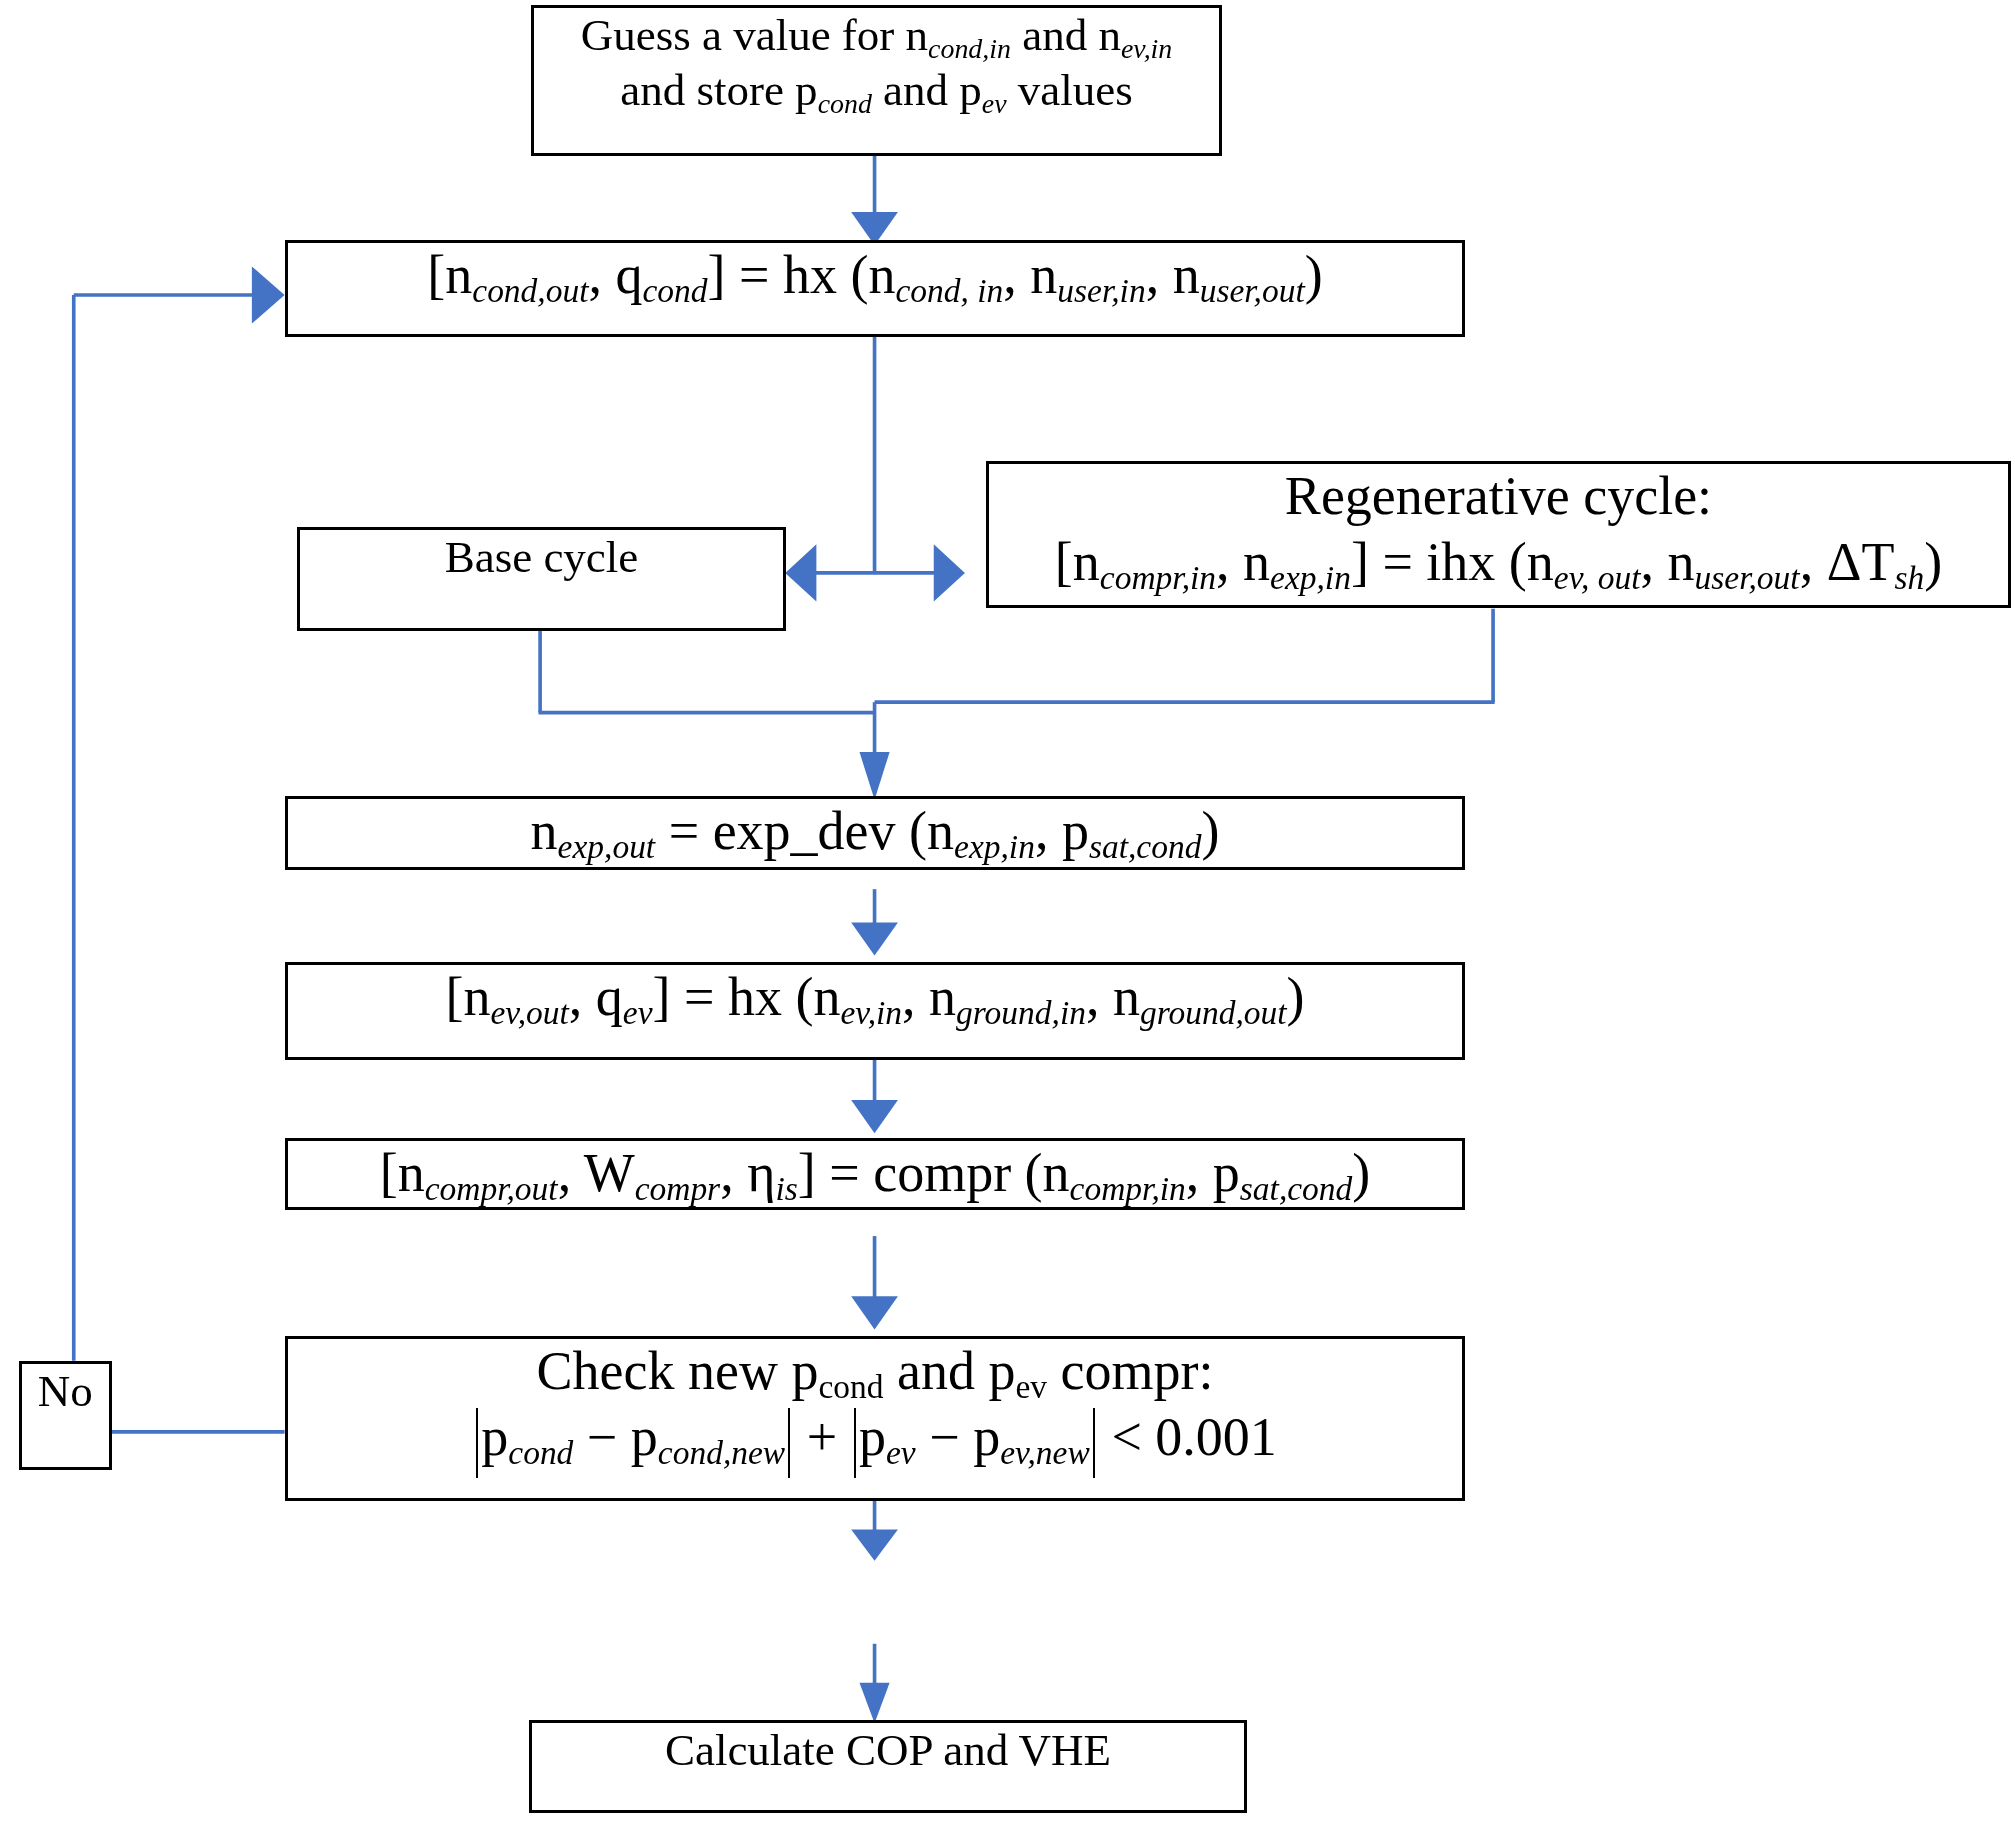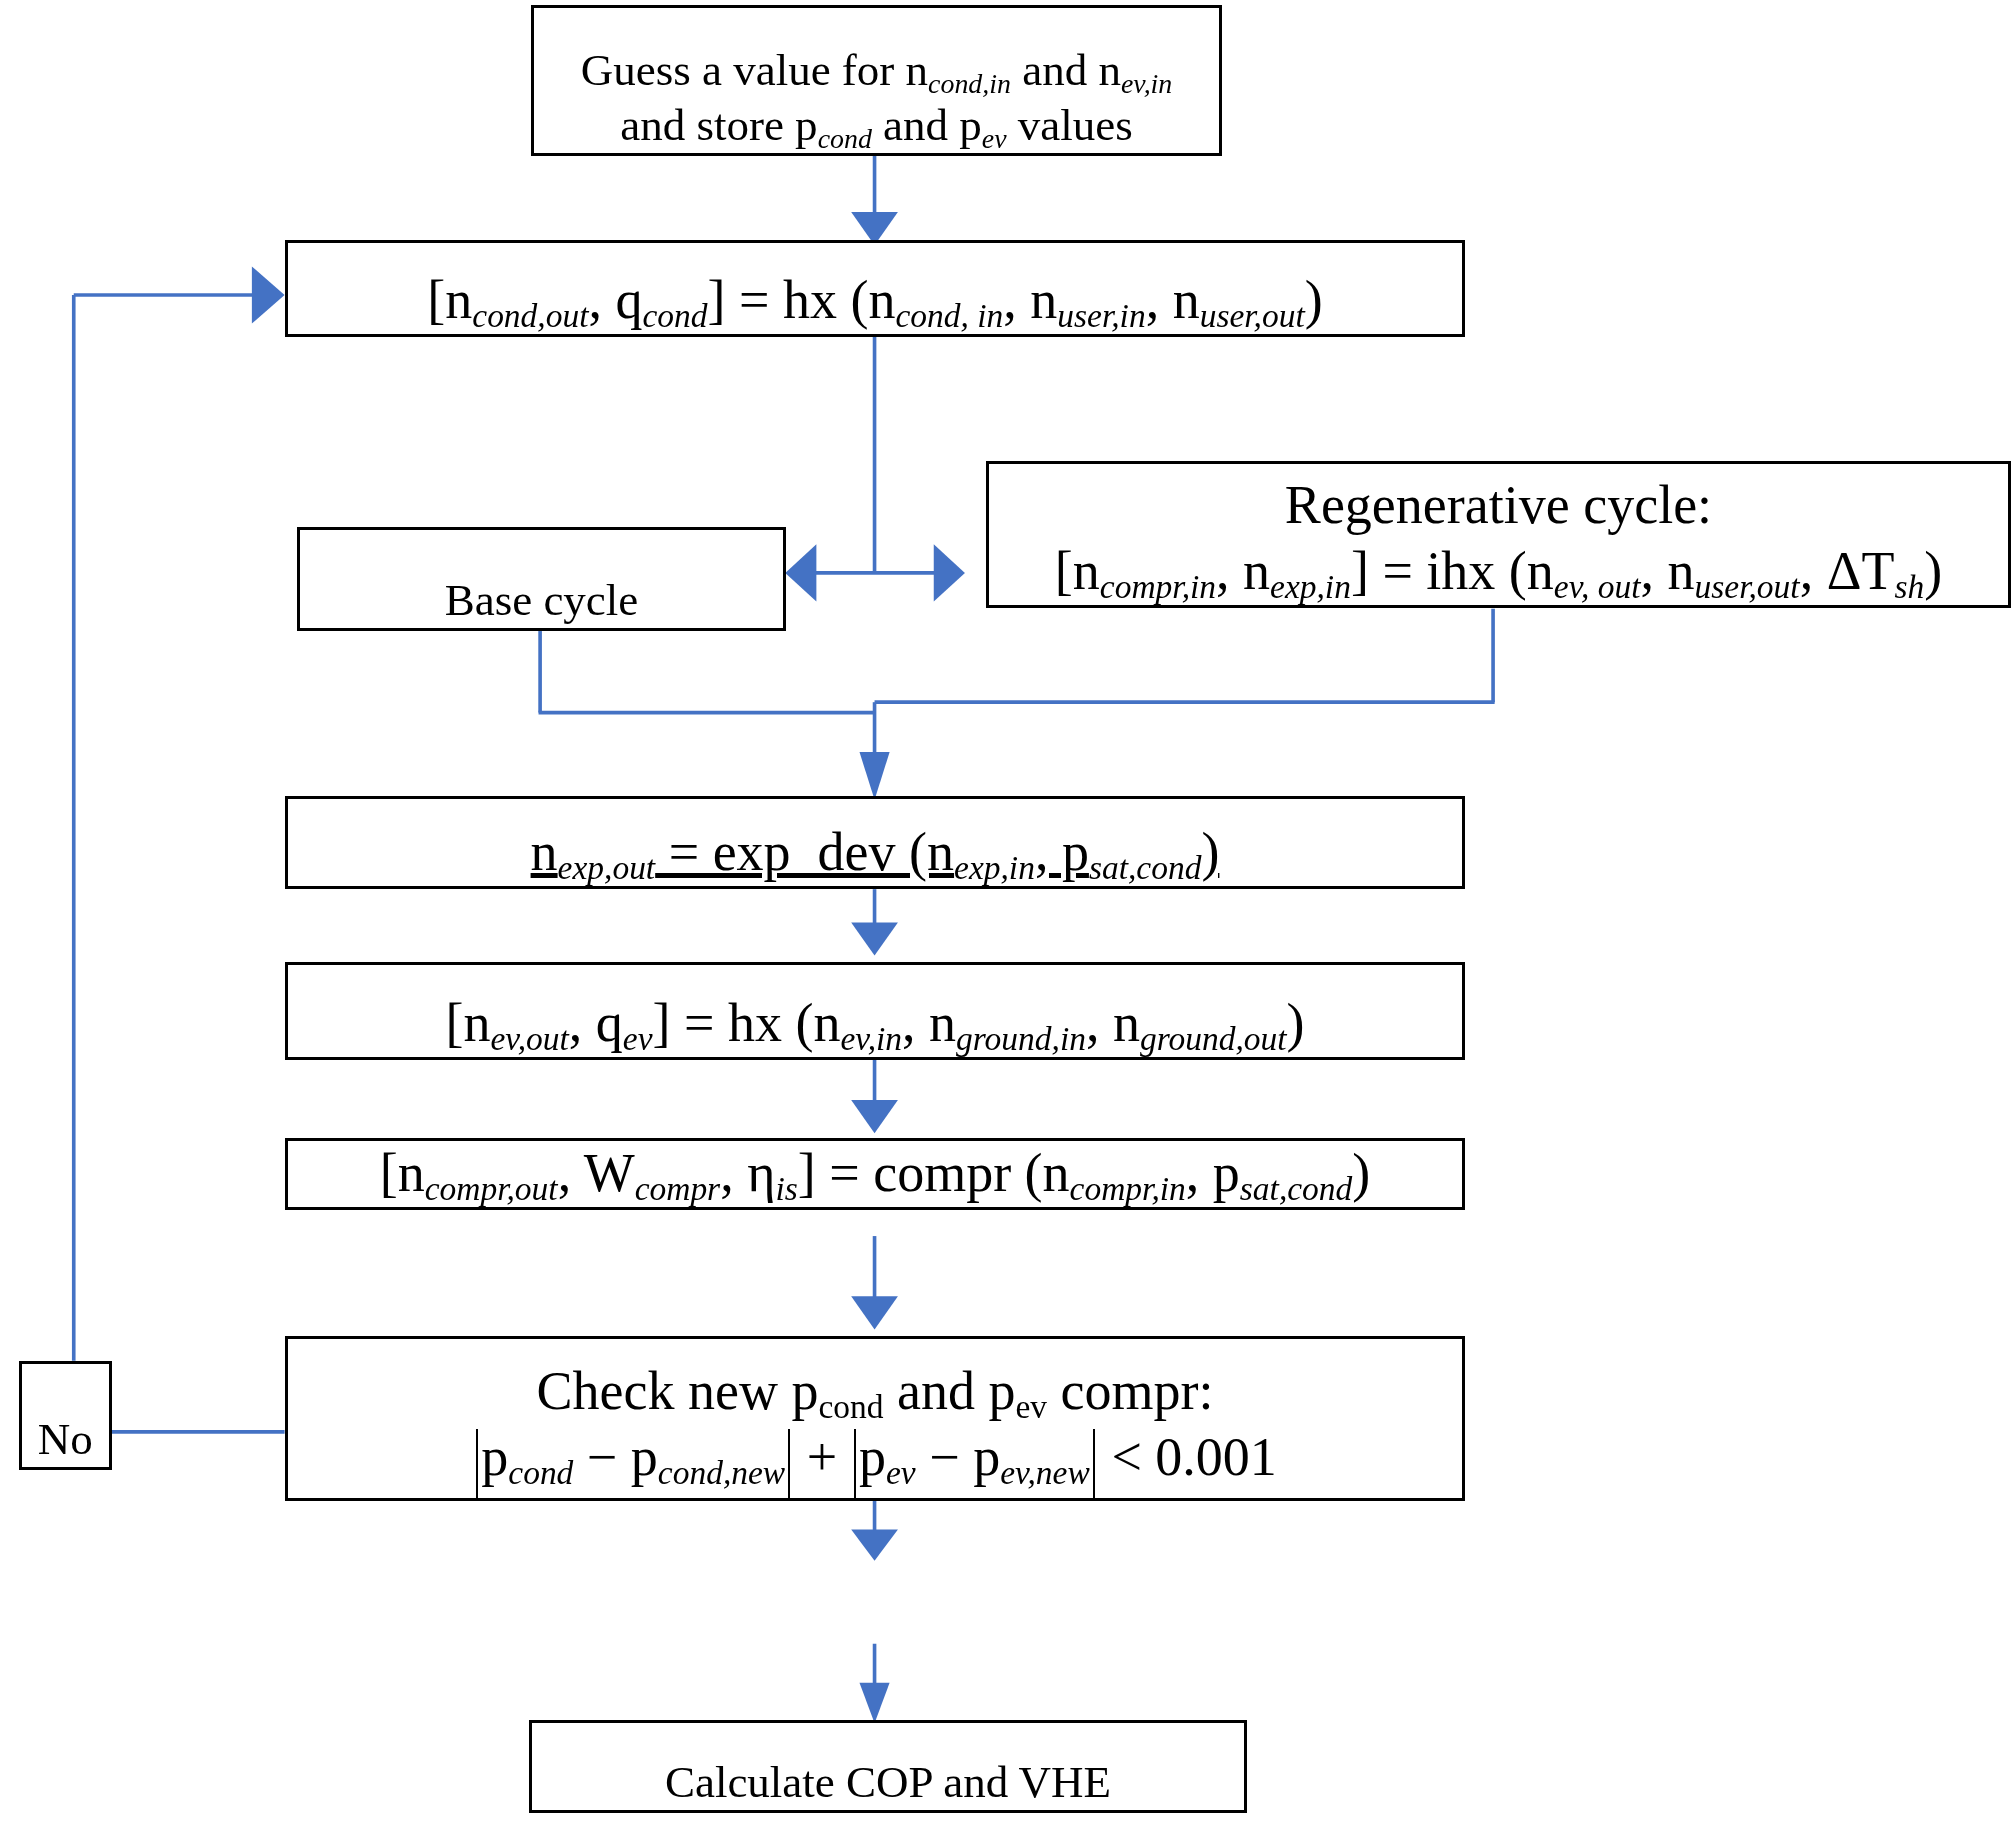--- a/index.html
+++ b/index.html
@@ -16,21 +16,21 @@
     height: 1824px;
     background: #ffffff;
     overflow: hidden;
   }
   .node {
     position: absolute;
     box-sizing: border-box;
     border: 3.6px solid #000000;
     background: #ffffff;
     display: flex;
-    align-items: flex-end;
+    align-items: flex-start;
     justify-content: center;
     text-align: center;
     color: #000000;
     z-index: 3;
   }
   .node .txt {
     line-height: 1.22;
     padding: 0 7.3px;
     white-space: nowrap;
   }
@@ -133,21 +133,21 @@
     <div class="txt fs-big">Base cycle</div>
   </div>
 
   <div class="node" style="left:962px; top:461px; width:1025px; height:147px;margin-left:24px;">
     <div class="txt fs-mid">
       <span>Regenerative cycle:</span><br>
       <span>[n</span><sub>compr,in</sub><span>, n</span><sub>exp,in</sub><span>] = ihx (n</span><sub>ev, out</sub><span>, n</span><sub>user,out</sub><span>, ΔT</span><sub>sh</sub><span>)</span>
     </div>
   </div>
 
-  <div class="node" style="left:285px; top:796px; width:1180px; height:93px;text-decoration:underline;">
+  <div class="node" style="left:285px; top:796px; width:1180px; height:74px;">
     <div class="txt fs-mid">
       <span>n</span><sub>exp,out</sub><span> = exp_dev (n</span><sub>exp,in</sub><span>, p</span><sub>sat,cond</sub><span>)</span>
     </div>
   </div>
 
   <div class="node" style="left:285px; top:962px; width:1180px; height:98px;">
     <div class="txt fs-mid">
       <span>[n</span><sub>ev,out</sub><span>, q</span><sub>ev</sub><span>] = hx (n</span><sub>ev,in</sub><span>, n</span><sub>ground,in</sub><span>, n</span><sub>ground,out</sub><span>)</span>
     </div>
   </div>

